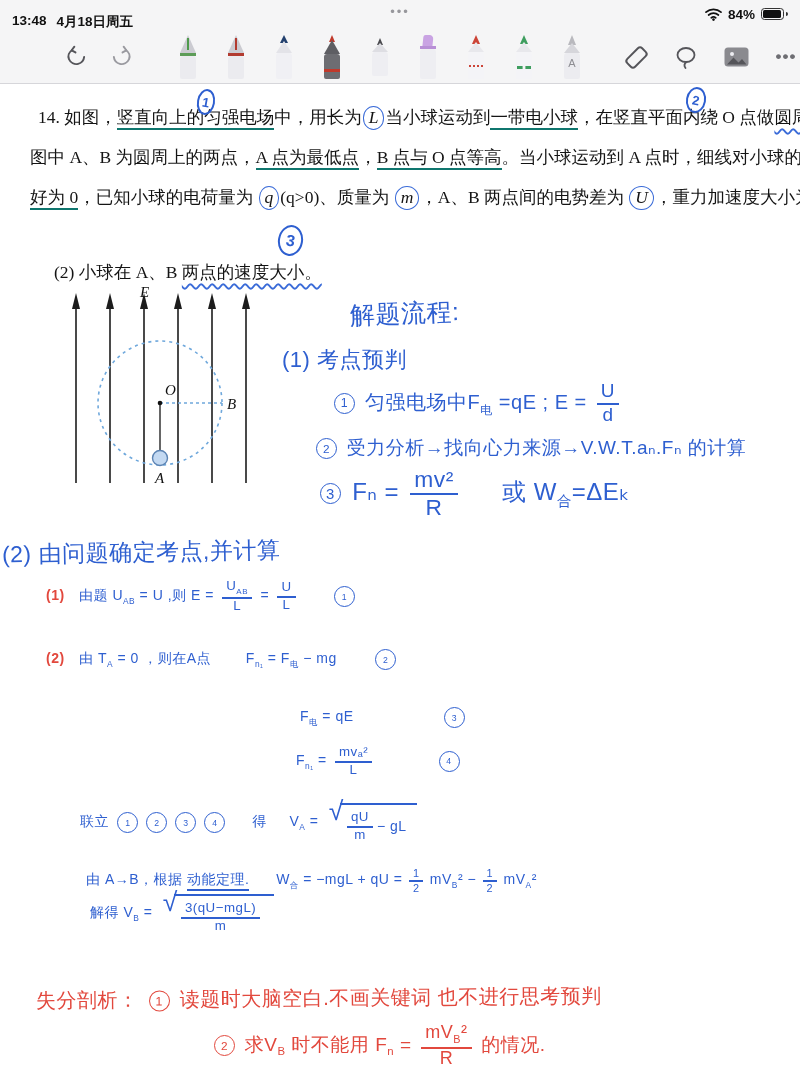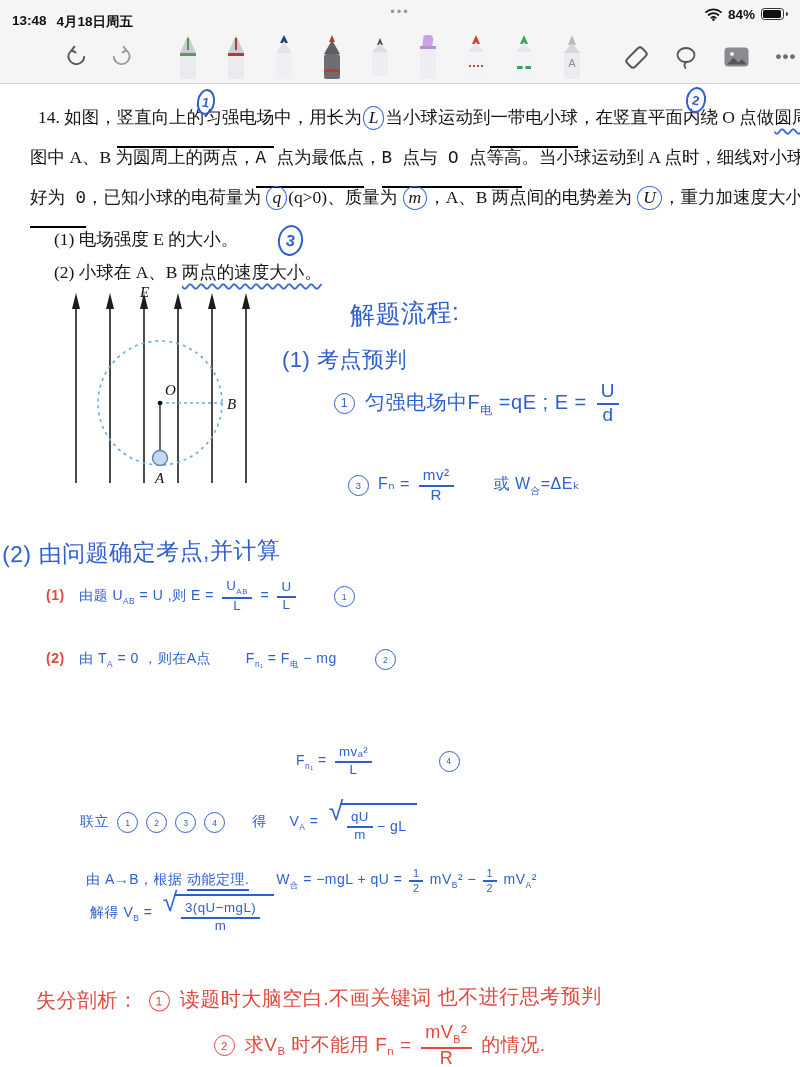--- a/index.html
+++ b/index.html
@@ -32,21 +32,21 @@
   .slit { top:3px; left:7px; width:2px; height:12px; }
   .band { left:0; right:0; height:3px; }
   .pbody { left:0; right:0; bottom:0; border-radius:3px 3px 2px 2px; }
   .more-dots { color:#6e6e73; font-size:17px; letter-spacing:1px; font-weight:700; }
 
   
   .page { position:absolute; top:85px; left:0; right:0; bottom:0; background:#fff; }
 
   .pline { position:absolute; white-space:nowrap; font-family:"Liberation Serif","DejaVu Serif",serif; font-size:17.5px; color:#141414; }
   .itm { font-family:"Liberation Serif","DejaVu Serif",serif; font-size:17.5px; color:#141414; position:absolute; white-space:nowrap; }
-  .ul  { border-bottom:2px solid #000000; padding-bottom:18px;font-family:Liberation Mono, monospace; }
+  .ul  { border-bottom:2px solid #0f766e; padding-bottom:1px; }
   .wvy { text-decoration:underline; text-decoration-style:wavy; text-decoration-color:#3a6bd8; text-decoration-thickness:2px; text-underline-offset:5px; }
   .cv  { display:inline-block; border:1.8px solid #3a6bd8; border-radius:50%; padding:0 5px 1px; font-style:italic; margin:0 1px; }
   .bcirc { position:absolute; border:2px solid #2e5fd0; border-radius:50%; color:#2e5fd0; display:flex; align-items:center; justify-content:center; font-size:13px; font-weight:600; transform:rotate(10deg); }
 
   
   .hw { position:absolute; white-space:nowrap; color:#2e5fd0; font-size:14px; letter-spacing:0.5px; }
   .hw-red { color:#e2483d; }
   .redtx { color:#e2483d; font-weight:700; margin-right:10px; }
   sub { font-size:0.6em; }
   .frac { display:inline-flex; flex-direction:column; align-items:center; vertical-align:middle; line-height:1.1; font-size:0.95em; margin:0 4px; }
@@ -202,21 +202,20 @@
 
     <div class="pline" style="top:20px;left:38px;">
       <span>14. 如图，</span><span class="ul">竖直向上的匀强电场</span><span>中，用长为</span><span class="cv">L</span><span>当小球运动到</span><span class="ul">一带电小球</span><span>，在竖直平面内绕 O 点做</span><span class="wvy">圆周运动</span>
     </div>
     <div class="pline" style="top:60px;left:30px;">
       <span>图中 A、B 为圆周上的两点，</span><span class="ul">A 点为最低点</span><span>，</span><span class="ul">B 点与 O 点等高</span><span>。当小球运动到 A 点时，细线对小球的拉力恰</span>
     </div>
     <div class="pline" style="top:100px;left:30px;">
       <span class="ul">好为 0</span><span>，已知小球的电荷量为 </span><span class="cv">q</span><span>(q&gt;0)、质量为 </span><span class="cv">m</span><span>，A、B 两点间的电势差为 </span><span class="cv">U</span><span>，重力加速度大小为 g，求：</span>
     </div>
-    <div class="itm" style="top:142px;left:54px;">(1) 电场强度 E 的大小。</div>
     <div class="itm" style="top:175px;left:54px;">
       <span>(2) 小球在 A、B </span><span class="wvy">两点的速度大小。</span>
     </div>
 
     <span class="bcirc" style="left:197px;top:4px;width:18px;height:26px;">1</span>
     <span class="bcirc" style="left:686px;top:2px;width:20px;height:26px;">2</span>
     <span class="bcirc" style="left:278px;top:140px;width:25px;height:31px;font-size:16px;">3</span>
 
     <svg style="position:absolute;left:60px;top:198px;" width="215" height="212" viewBox="0 0 215 212">
       <g stroke="#1c1c1c" stroke-width="1.6">
@@ -252,22 +251,26 @@
     <div class="hw" style="left:330px;top:296px;font-size:20px;">
       <span class="circ">1</span>
       <span>匀强电场中F</span><sub>电</sub>
       <span>=qE ; E =</span>
       <span class="frac">
           <span class="fn">U</span>
           <span>d</span>
         </span>
     </div>
 
-
-    <div class="hw" style="left:344px;top:382px;font-size:16px;">
+    <div class="hw" style="left:312px;top:350px;font-size:19px;">
+      <span class="circ">2</span>
+      <span>受力分析→找向心力来源→V.W.T.aₙ.Fₙ 的计算</span>
+    </div>
+
+    <div class="hw" style="left:316px;top:382px;font-size:24px;">
       <span class="circ">3</span>
       <span>Fₙ =</span>
       <span class="frac">
           <span class="fn">mv²</span>
           <span>R</span>
         </span>
       <span class="gap"></span>
       <span>或 W</span><sub>合</sub><span>=ΔEₖ</span>
     </div>
 
@@ -294,20 +297,25 @@
       <span>由 T</span><sub>A</sub>
       <span>= 0 ，则在A点</span>
       <span class="gap"></span>
       <span>F</span><sub>n₁</sub>
       <span>=</span>
       <span>F</span><sub>电</sub>
       <span>− mg</span>
       <span class="circ" style="margin-left:34px;">2</span>
     </div>
 
+    <div class="hw" style="left:300px;top:622px;">
+      <span>F</span><sub>电</sub>
+      <span>= qE</span>
+      <span class="circ" style="margin-left:86px;">3</span>
+    </div>
 
     <div class="hw" style="left:296px;top:660px;">
       <span>F</span><sub>n₁</sub>
       <span>=</span>
       <span class="frac">
           <span class="fn">mvₐ²</span>
           <span>L</span>
         </span>
       <span class="circ" style="margin-left:58px;">4</span>
     </div>

